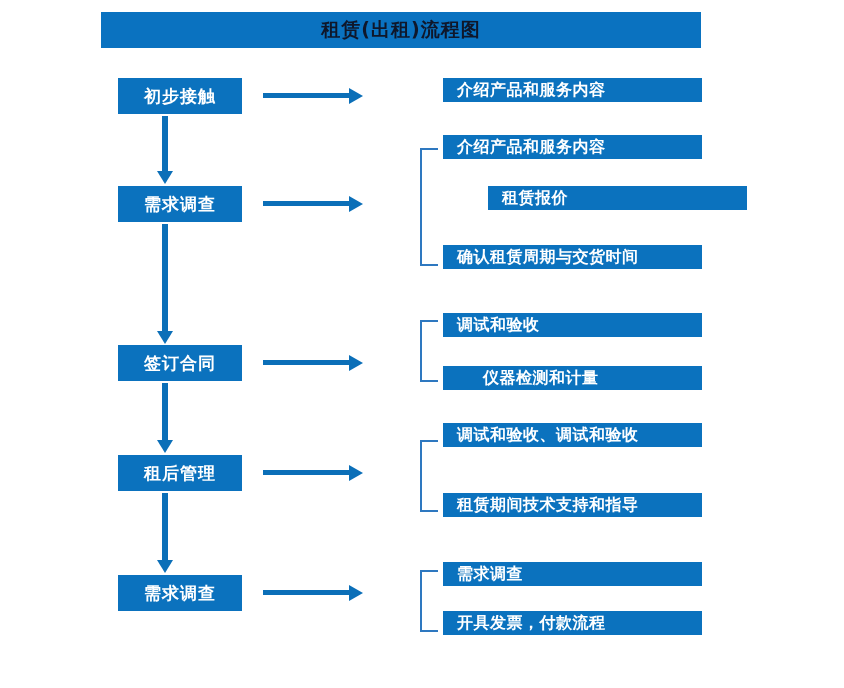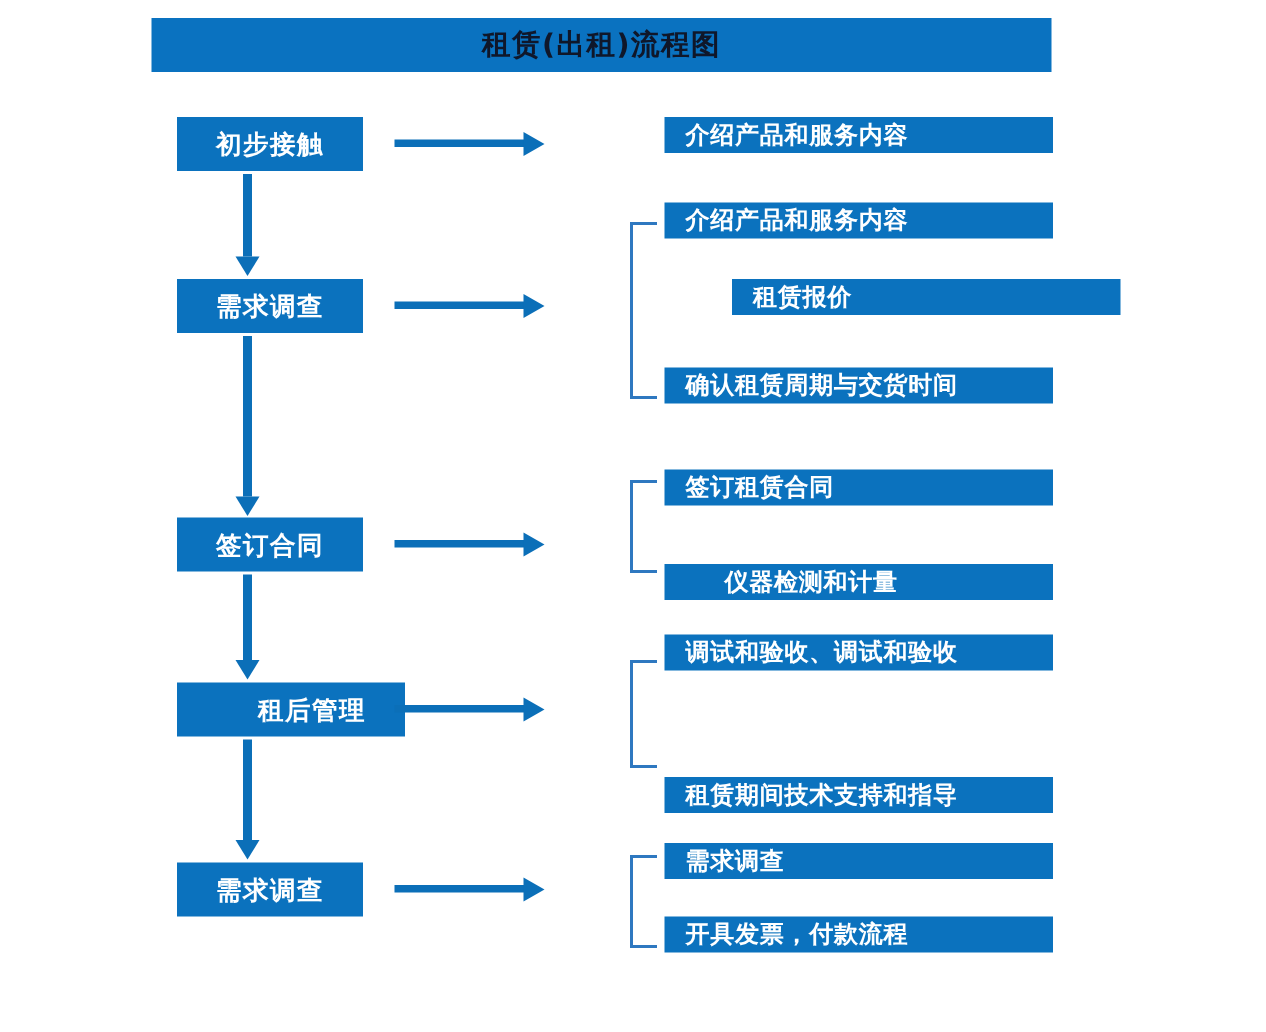--- a/index.html
+++ b/index.html
@@ -132,21 +132,21 @@
 </head>
 <body>
 
 <div id="canvas">
 
   <div class="title-bar">租赁(出租)流程图</div>
 
   <div class="stage-box" style="top:78px;">初步接触</div>
   <div class="stage-box" style="top:186px;">需求调查</div>
   <div class="stage-box" style="top:345px;">签订合同</div>
-  <div class="stage-box" style="top:455px;padding-left:28px;">租后管理</div>
+  <div class="stage-box" style="top:455px;">租后管理</div>
   <div class="stage-box" style="top:575px;">需求调查</div>
 
   <div class="v-arrow" style="top:116px; height:68px;">
     <div class="shaft" style="height:55px;"></div>
     <div class="head" style="top:55px;"></div>
   </div>
   <div class="v-arrow" style="top:224px; height:120px;">
     <div class="shaft" style="height:107px;"></div>
     <div class="head" style="top:107px;"></div>
   </div>
@@ -182,20 +182,20 @@
 
   <div class="bracket" style="top:148px; height:118px;"></div>
   <div class="bracket" style="top:320px; height:62px;"></div>
   <div class="bracket" style="top:440px; height:72px;"></div>
   <div class="bracket" style="top:570px; height:62px;"></div>
 
   <div class="detail-box" style="top:78px;">介绍产品和服务内容</div>
   <div class="detail-box" style="top:135px;">介绍产品和服务内容</div>
   <div class="detail-box" style="top:186px;margin-left:45px;">租赁报价</div>
   <div class="detail-box" style="top:245px;">确认租赁周期与交货时间</div>
-  <div class="detail-box" style="top:313px;">签订租赁合同</div>
-  <div class="detail-box" style="top:376px;padding-left:40px;">仪器检测和计量</div>
+  <div class="detail-box" style="top:313px;">调试和验收</div>
+  <div class="detail-box" style="top:366px;padding-left:40px;">仪器检测和计量</div>
   <div class="detail-box" style="top:423px;">调试和验收、调试和验收</div>
-  <div class="detail-box" style="top:518px;">租赁期间技术支持和指导</div>
+  <div class="detail-box" style="top:493px;">租赁期间技术支持和指导</div>
   <div class="detail-box" style="top:562px;">需求调查</div>
   <div class="detail-box" style="top:611px;">开具发票，付款流程</div>
 
 </div>
 
 </body></html>

